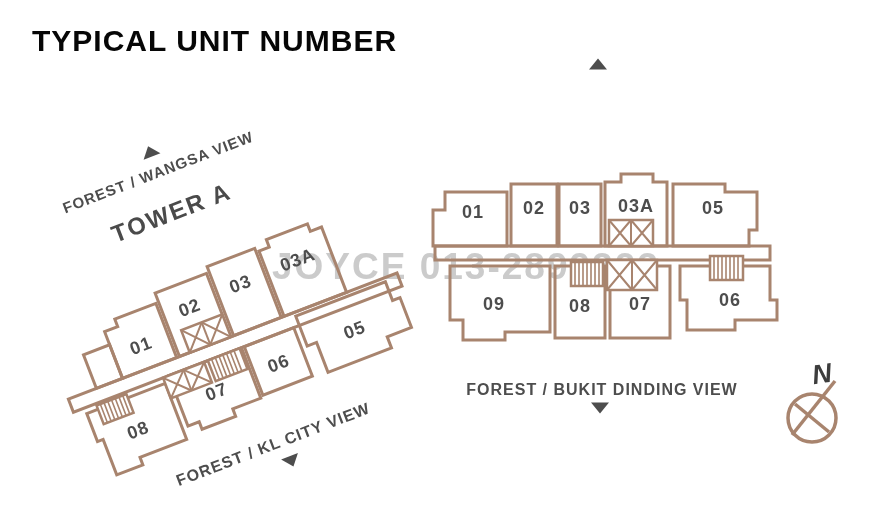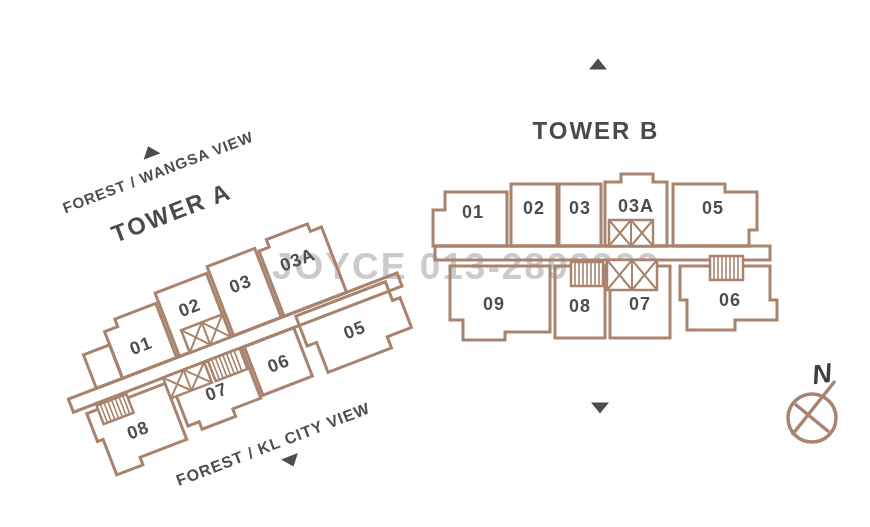--- a/index.html
+++ b/index.html
@@ -43,20 +43,21 @@
   .compass-n{
     font-family:"Liberation Sans",sans-serif;font-weight:bold;font-style:italic;
     font-size:27px;fill:#3d3d3d;text-anchor:middle;
   }
 </style>
 </head>
 <body>
 
 <div class="canvas">
 
+  <div class="main-title">TYPICAL UNIT NUMBER</div>
 
   <div class="watermark">JOYCE 013-2899323</div>
 
   <div class="tower-block tower-a">
     <div class="tri tri-up" style="left:175px;top:12px;"></div>
     <div class="view-label" style="left:175px;top:34px;">FOREST / WANGSA VIEW</div>
     <div class="tower-title" style="left:173px;top:77px;">TOWER A</div>
 
     <svg class="plan-svg" style="left:0px;top:130px;" width="380" height="175" viewBox="0 0 380 175">
 
@@ -103,21 +104,20 @@
       <text x="219" y="132">06</text>
       <text x="302" y="128">05</text>
     </svg>
 
     <div class="view-label big" style="left:185px;top:330px;">FOREST / KL CITY VIEW</div>
     <div class="tri tri-down" style="left:196px;top:352px;"></div>
   </div>
 
   <div class="tower-block tower-b">
     <div class="tri tri-up" style="left:178px;top:16px;"></div>
-    <div class="tower-title" style="left:176px;top:83px;">TOWER B</div>
 
     <svg class="plan-svg" style="left:5px;top:122px;" width="355" height="180" viewBox="0 0 355 180">
 
       <rect class="wall" x="10" y="76" width="335" height="14"></rect>
 
       <polygon class="wall" points="8,76 8,40 20,40 20,22 82,22 82,76"></polygon>
       <rect class="wall" x="86" y="14" width="46" height="62"></rect>
       <rect class="wall" x="134" y="14" width="42" height="62"></rect>
       <polygon class="wall" points="180,76 180,12 196,12 196,4 228,4 228,12 242,12 242,76"></polygon>
       <polygon class="wall" points="248,76 248,14 300,14 300,22 332,22 332,60 324,60 324,76"></polygon>
@@ -153,20 +153,21 @@
       <text x="109" y="44">02</text>
       <text x="155" y="44">03</text>
       <text x="211" y="42">03A</text>
       <text x="288" y="44">05</text>
       <text x="69" y="140">09</text>
       <text x="155" y="142">08</text>
       <text x="215" y="140">07</text>
       <text x="305" y="136">06</text>
     </svg>
 
+    <div class="view-label big" style="left:182px;top:342px;">FOREST / BUKIT DINDING VIEW</div>
     <div class="tri tri-down" style="left:180px;top:360px;"></div>
   </div>
 
   <svg class="compass-svg" viewBox="0 0 95 115">
     <text class="compass-n" x="47" y="38" transform="rotate(-8 47 30)">N</text>
     <g>
       <circle cx="37" cy="73" r="24" fill="none" stroke="#a8846e" stroke-width="3.5"></circle>
       <line x1="17" y1="90" x2="60" y2="36" stroke="#a8846e" stroke-width="3.5"></line>
       <line x1="20" y1="59" x2="54" y2="87" stroke="#a8846e" stroke-width="3.5"></line>
     </g>

